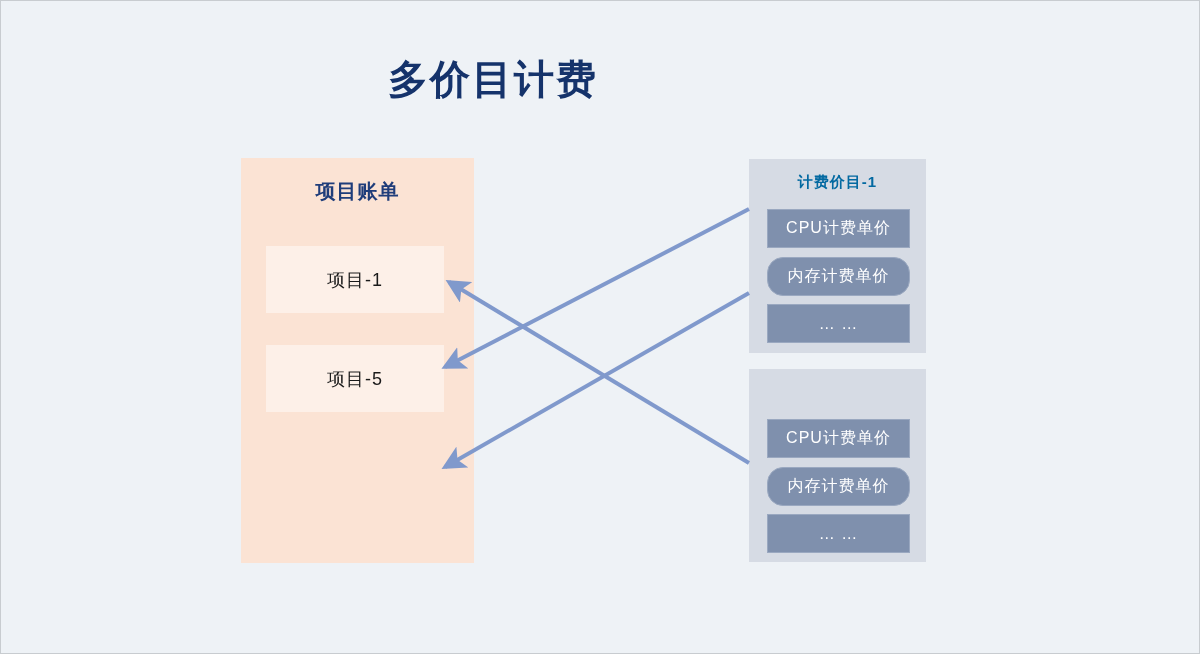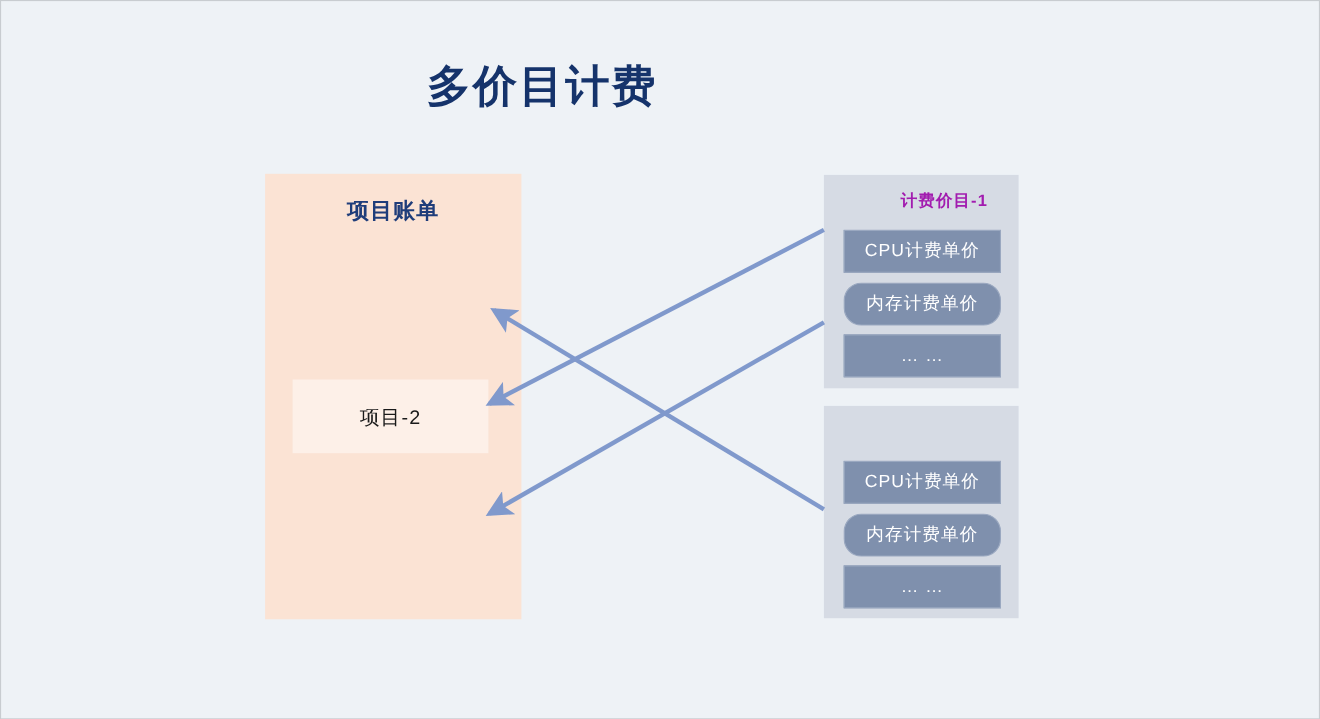--- a/index.html
+++ b/index.html
@@ -84,23 +84,22 @@
   #price-panel-1 { top: 368px;  height: 193px; }
 
   .price-panel-title {
     position: absolute;
     left: 0;
     top: 14px;
     width: 177px;
     text-align: center;
     font-size: 15px;
     font-weight: bold;
-    color: #a21caf;
+    color: #0369a1;
     letter-spacing: 1px;
-    padding-left: 21px;
   }
   .price-row {
     position: absolute;
     left: 18px;
     width: 143px;
     height: 39px;
     background: #7f90ad;
     border: 1px solid #9aa8c0;
     box-sizing: border-box;
     color: #ffffff;
@@ -127,22 +126,25 @@
 </head>
 <body>
 
 <div id="canvas">
 
   <div id="diagram-title">多价目计费</div>
 
   <div id="bill-panel">
     <div id="bill-panel-title">项目账单</div>
 
+    <div class="project-item p0">
+      <span>项目-1</span>
+    </div>
     <div class="project-item p1">
-      <span>项目-2</span>
+      <span>项目-5</span>
     </div>
   </div>
 
   <div class="price-panel" id="price-panel-0">
     <div class="price-panel-title">计费价目-1</div>
     <div class="price-row r0">
       <span>CPU计费单价</span>
     </div>
     <div class="price-row r1">
       <span>内存计费单价</span>

